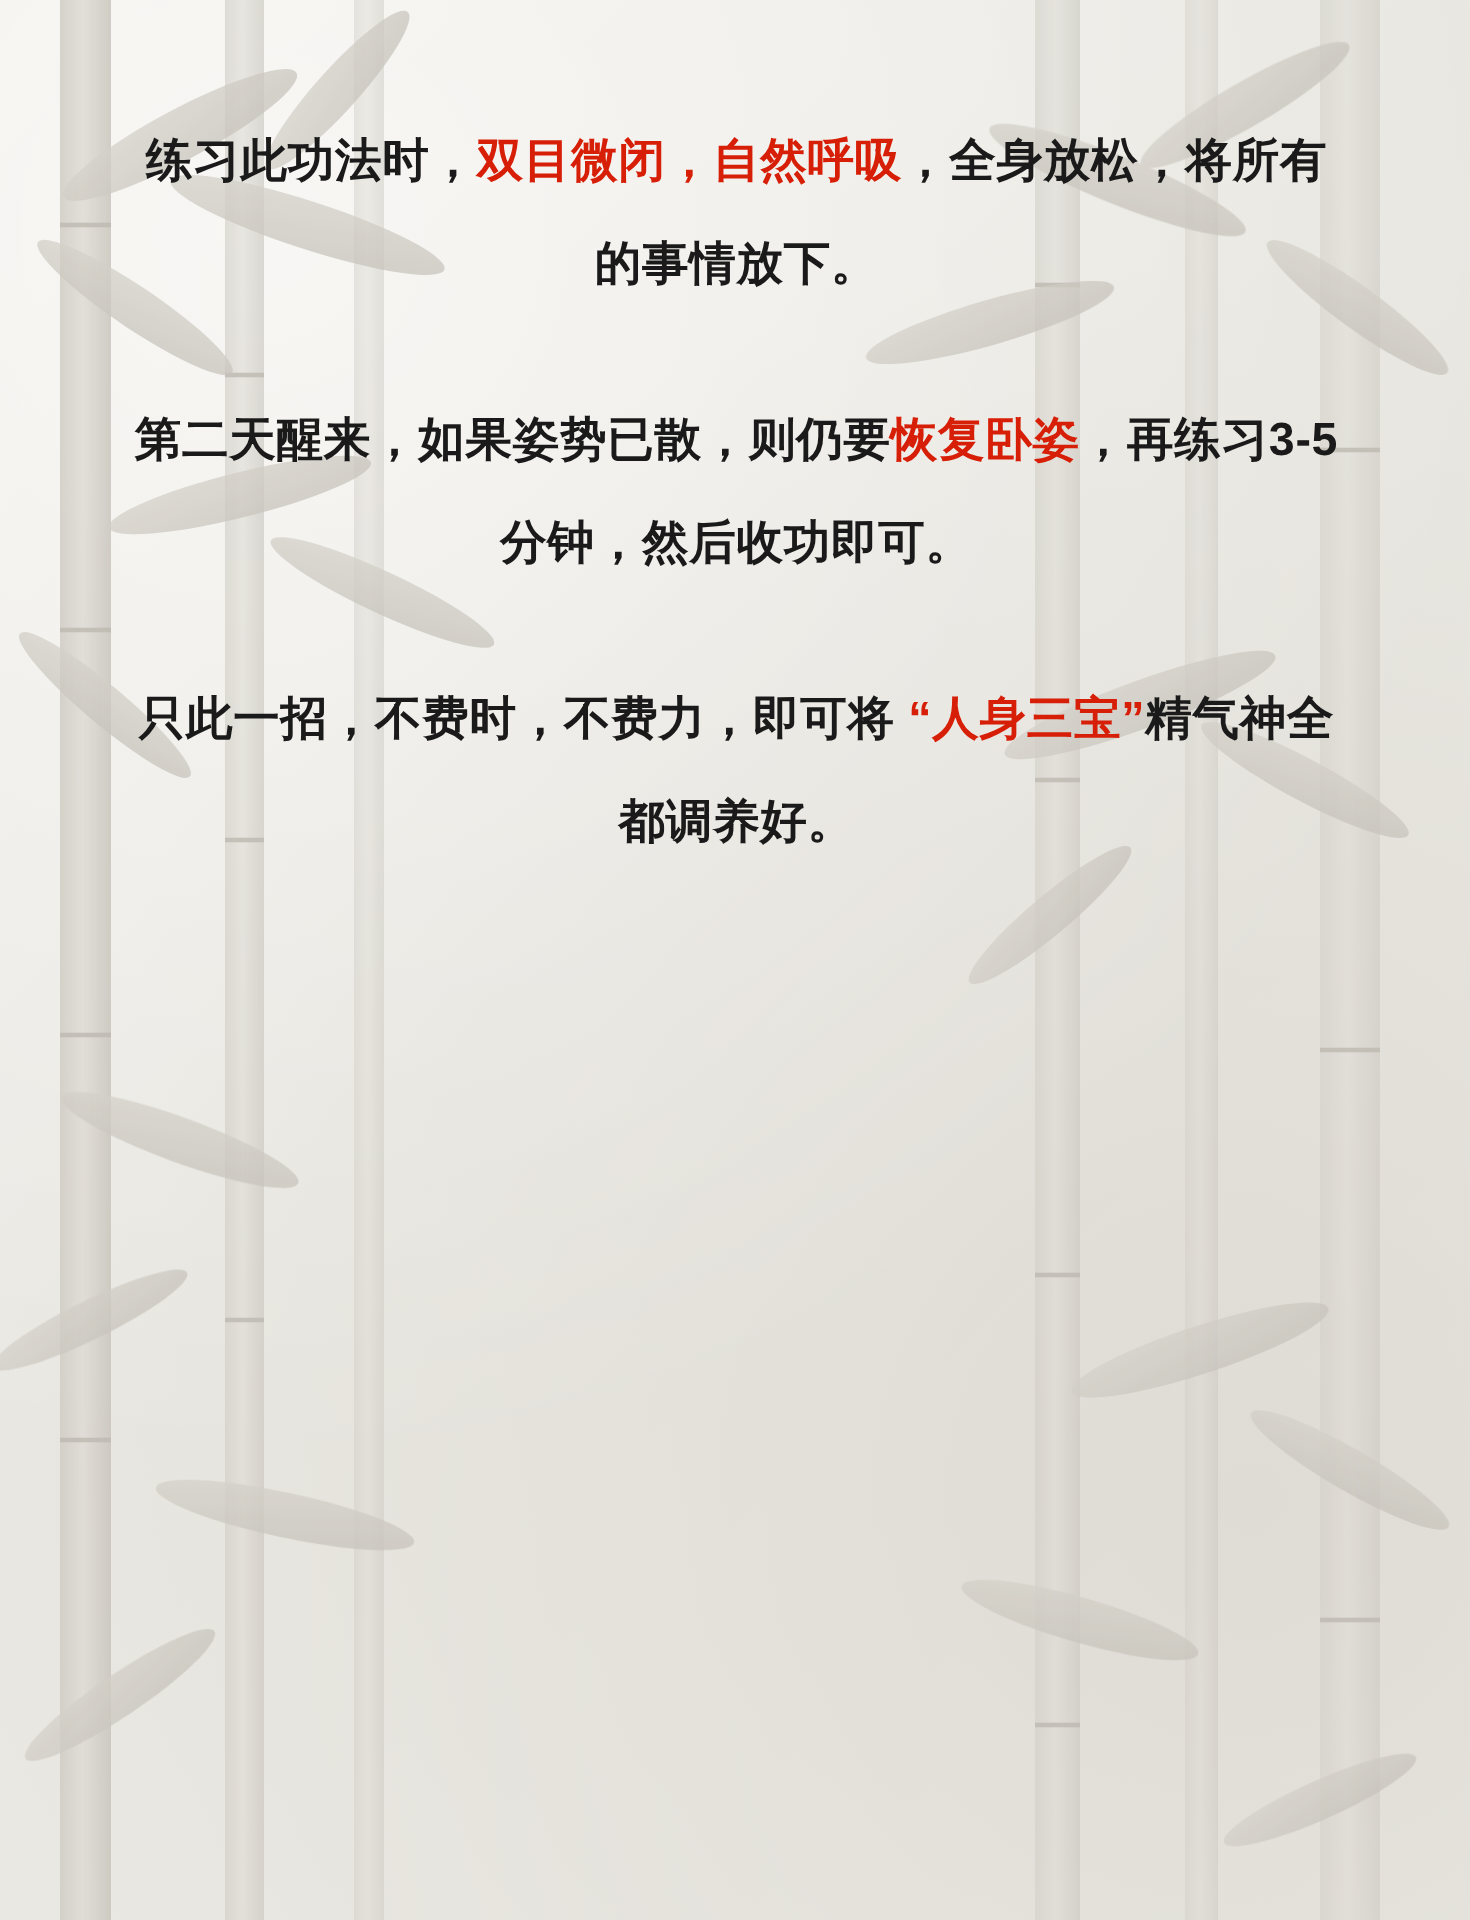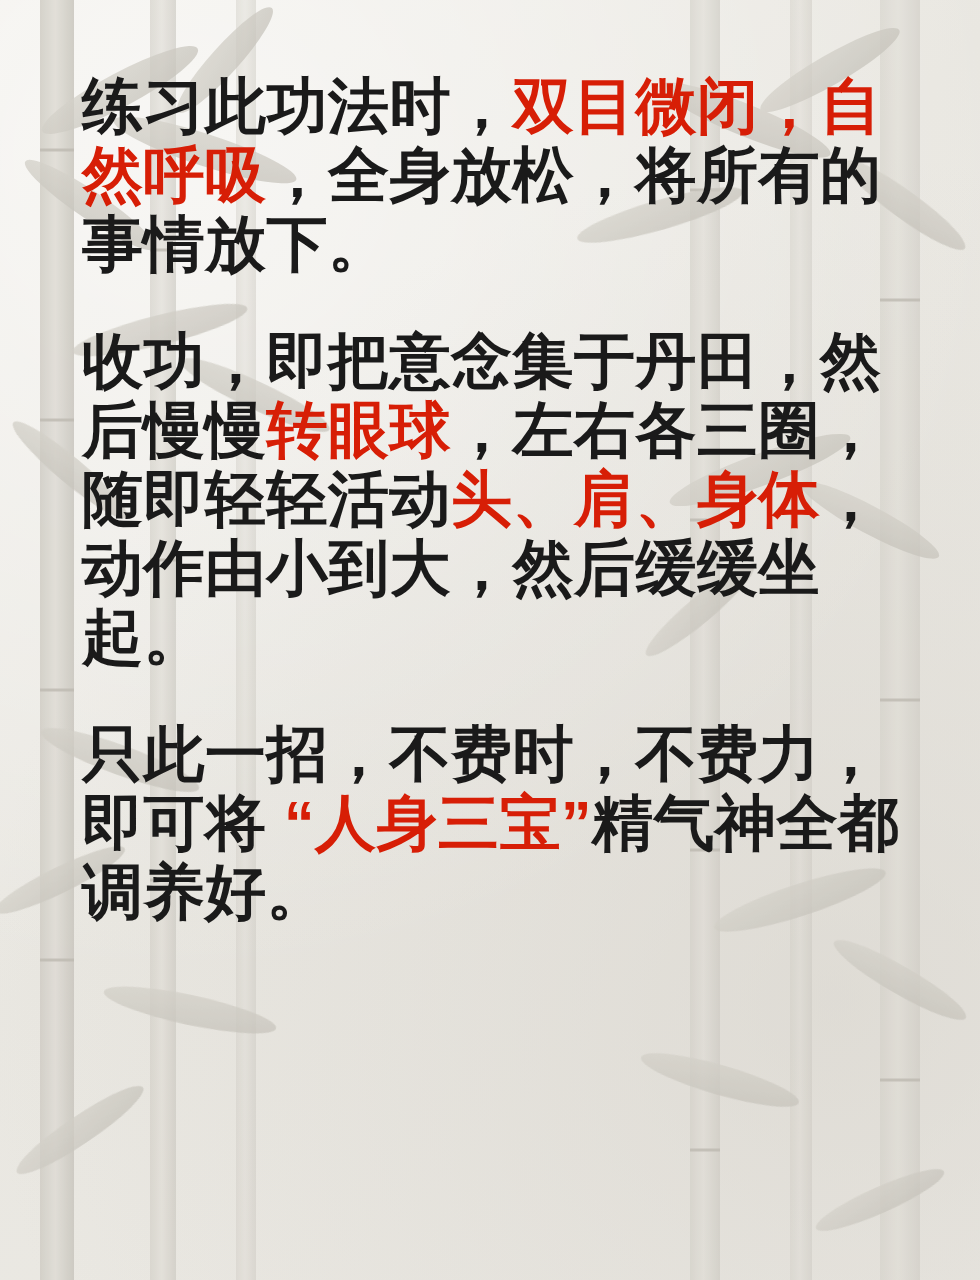--- a/index.html
+++ b/index.html
@@ -44,27 +44,27 @@
   
   #content {
     position: absolute;
     left: 82px;
     top: 72px;
     width: 818px;
     height: 1160px;
   }
 
   .para {
-    font-size: 61px;
+    font-size: 31px;
     line-height: 69px;
     font-weight: 700;
     color: #1a1a1a;
     letter-spacing: 0.5px;
     margin: 0 0 48px 0;
-    text-align: left;
+    text-align: center;
     word-break: break-all;
   }
   .para:last-child { margin-bottom: 0; }
 
   .hl {
     color: #d71e06;
   }
 </style>
 </head>
 <body>
@@ -136,17 +136,17 @@
 
       <ellipse cx="800" cy="900" rx="90" ry="16" transform="rotate(-18 800 900)"></ellipse>
       <ellipse cx="900" cy="980" rx="76" ry="14" transform="rotate(30 900 980)"></ellipse>
       <ellipse cx="720" cy="1080" rx="82" ry="15" transform="rotate(16 720 1080)"></ellipse>
       <ellipse cx="880" cy="1200" rx="70" ry="13" transform="rotate(-24 880 1200)"></ellipse>
     </g>
   </svg>
 
   <div id="content">
     <p class="para"><span>练习此功法时，</span><span class="hl">双目微闭，自然呼吸</span><span>，全身放松，将所有的事情放下。</span></p>
-    <p class="para"><span>收功，即把意念集于丹田，然后慢慢</span><span class="hl">转眼球</span><span>，左右各三圈，随即轻轻活动</span><span class="hl">头、肩、身体</span><span>，动作由小到大，然后缓缓坐起。</span></p>
+    <p class="para"><span>第二天醒来，如果姿势已散，则仍要</span><span class="hl">恢复卧姿</span><span>，再练习3-5分钟，然后收功即可。</span></p>
     <p class="para"><span>只此一招，不费时，不费力，即可将</span><span class="hl"> “人身三宝”</span><span>精气神全都调养好。</span></p>
   </div>
 
 </div>
 
 </body></html>

